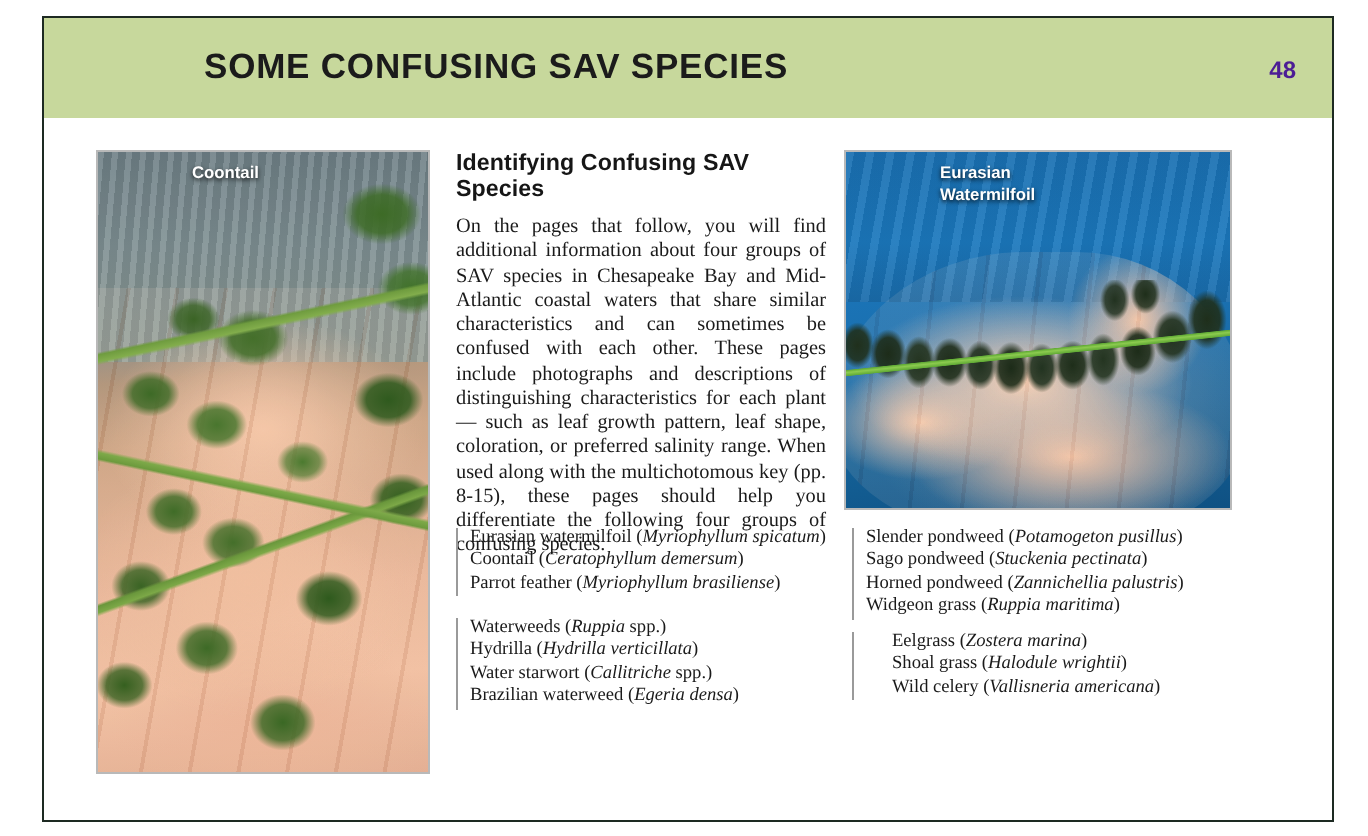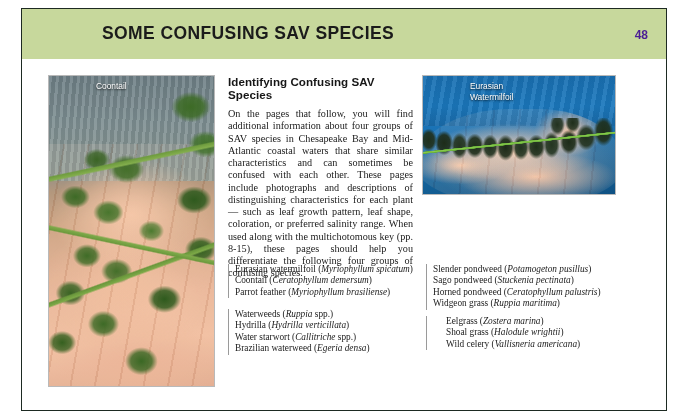--- a/index.html
+++ b/index.html
@@ -75,21 +75,21 @@
     border: 1px solid #b9b9b9;
     overflow: hidden;
   }
   .photo-caption {
     position: absolute;
     left: 8px;
     top: 5px;
     color: #ffffff;
     font-family: "Liberation Sans", sans-serif;
     font-size: 8.4px;
-    font-weight: normal;
+    font-weight: bold;
     line-height: 1.28;
     text-shadow: 0 1px 2px rgba(0,0,0,0.85);
     z-index: 6;
     white-space: pre-line;
     padding-left: 39px;
   }
 
   
   #photo-coontail {
     left: 26px;
@@ -152,21 +152,21 @@
       linear-gradient(168deg, transparent 29%, #6f9c3f 29.4%, #82ad4c 30.4%, transparent 30.9%),
       linear-gradient(12deg, transparent 45%, #6c9a3d 45.4%, #7da949 46.3%, transparent 46.8%),
       linear-gradient(160deg, transparent 61%, #6a973c 61.4%, #7ca847 62.3%, transparent 62.8%);
   }
 
   
   #photo-milfoil {
     left: 400px;
     top: 16px;
     width: 194px;
-    height: 120px;
+    height: 180px;
     background:
       radial-gradient(ellipse 70% 52% at 54% 72%, rgba(247,203,180,0.30), rgba(247,203,180,0) 74%),
       linear-gradient(172deg, #1668a8 0%, #1b76bb 26%, #1a6fae 52%, #135f95 78%, #0f5183 100%);
   }
   #photo-milfoil .water {
     position: absolute;
     left: 0; top: 0; right: 0; height: 42%;
     background:
       repeating-linear-gradient(100deg,
         rgba(255,255,255,0.07) 0 4px,
@@ -301,21 +301,21 @@
       </div>
     <div class="species-group" id="group-waterweeds">
         <div class="species-item"><span>Waterweeds (</span><i>Ruppia</i><span> spp.)</span></div>
         <div class="species-item"><span>Hydrilla (</span><i>Hydrilla verticillata</i><span>)</span></div>
         <div class="species-item"><span>Water starwort (</span><i>Callitriche</i><span> spp.)</span></div>
         <div class="species-item"><span>Brazilian waterweed (</span><i>Egeria densa</i><span>)</span></div>
       </div>
     <div class="species-group" id="group-pondweeds">
         <div class="species-item"><span>Slender pondweed (</span><i>Potamogeton pusillus</i><span>)</span></div>
         <div class="species-item"><span>Sago pondweed (</span><i>Stuckenia pectinata</i><span>)</span></div>
-        <div class="species-item"><span>Horned pondweed (</span><i>Ceratophyllum palustris</i><span>)</span></div>
+        <div class="species-item"><span>Horned pondweed (</span><i>Zannichellia palustris</i><span>)</span></div>
         <div class="species-item"><span>Widgeon grass (</span><i>Ruppia maritima</i><span>)</span></div>
       </div>
     <div class="species-group" id="group-grasses">
         <div class="species-item"><span>Eelgrass (</span><i>Zostera marina</i><span>)</span></div>
         <div class="species-item"><span>Shoal grass (</span><i>Halodule wrightii</i><span>)</span></div>
         <div class="species-item"><span>Wild celery (</span><i>Vallisneria americana</i><span>)</span></div>
       </div>
 
   </div>
 </div>

